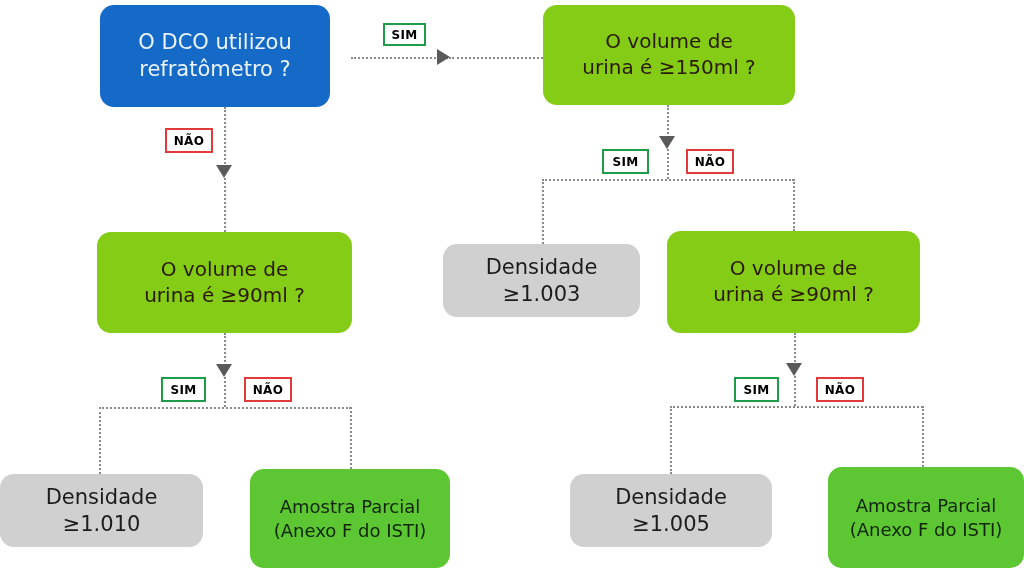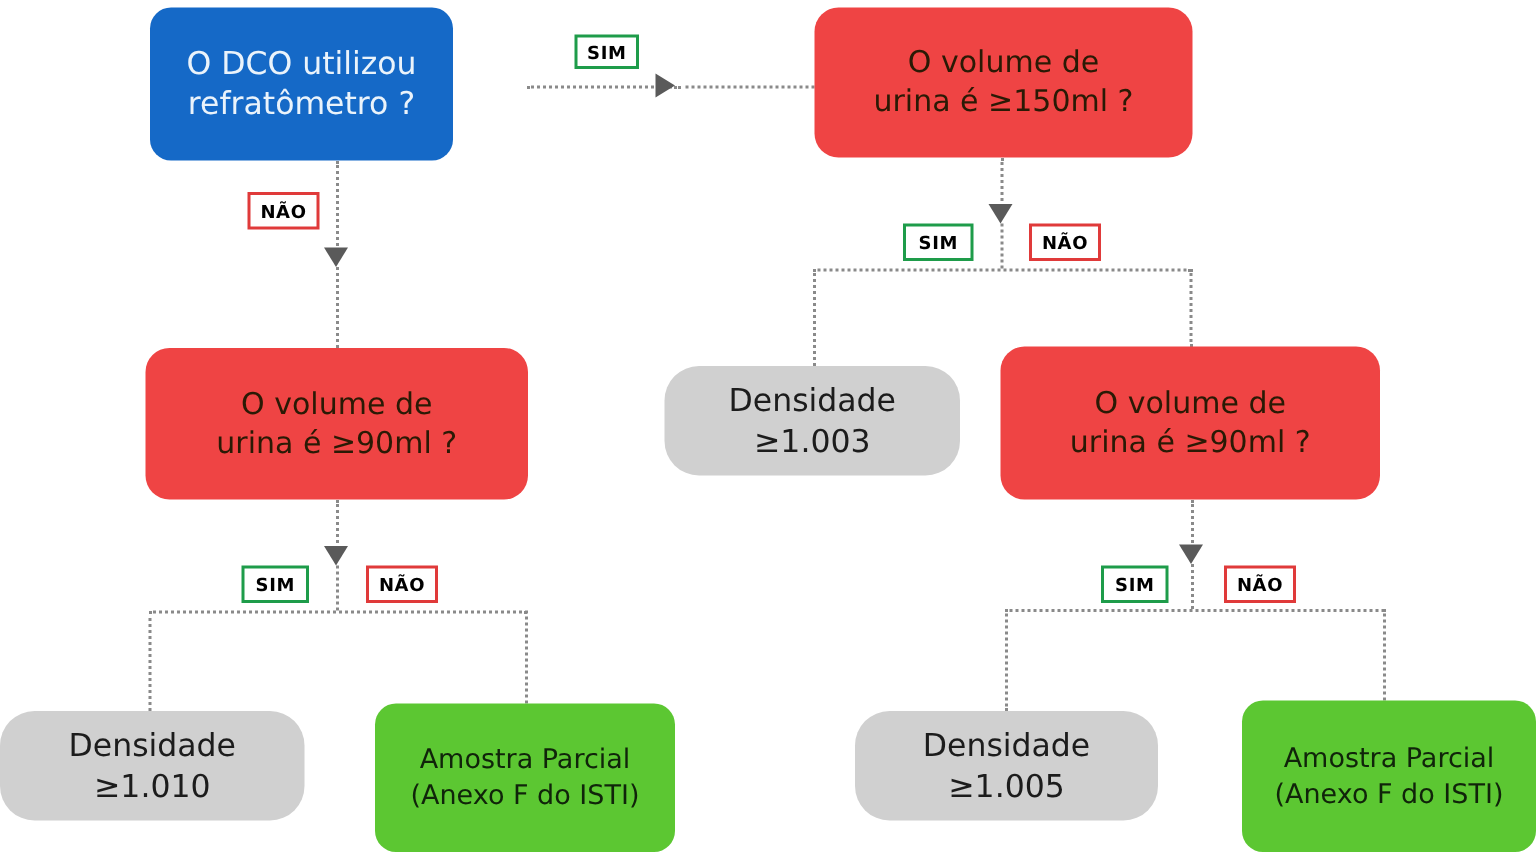--- a/index.html
+++ b/index.html
@@ -26,25 +26,25 @@
     align-items: center;
     justify-content: center;
     text-align: center;
     border-radius: 14px;
     line-height: 1.28;
     white-space: pre-line;
     padding: 4px 8px;
     z-index: 5;
   }
   .node.blue   { background: #1569C7; color: #eaf3fb; }
-  .node.orange { background: #ef4444; color: #2a1a05; border-radius: 16px; }
-  .node.gray   { background: #d0d0d0; color: #1c1c1c; border-radius: 23px; }
+  .node.orange { background: #84cc16; color: #2a1a05; }
+  .node.gray   { background: #d0d0d0; color: #1c1c1c; }
   .node.green  { background: #5CC732; color: #10240a; }
 
-  .n-start  { left:100px; top:5px;   width:202px; height:102px; font-size:21px; }
+  .n-start  { left:100px; top:5px;   width:230px; height:102px; font-size:21px; }
   .n-150    { left:543px; top:5px;   width:252px; height:100px; font-size:20px; }
   .n-90a    { left:97px;  top:232px; width:255px; height:101px; font-size:20px; }
   .n-d003   { left:443px; top:244px; width:197px; height:73px;  font-size:21px; }
   .n-90b    { left:667px; top:231px; width:253px; height:102px; font-size:20px; }
   .n-d010   { left:0px;   top:474px; width:203px; height:73px;  font-size:21px; }
   .n-apa    { left:250px; top:469px; width:200px; height:99px;  font-size:18px; }
   .n-d005   { left:570px; top:474px; width:202px; height:73px;  font-size:21px; }
   .n-apb    { left:828px; top:467px; width:196px; height:101px; font-size:18px; }
 
   

